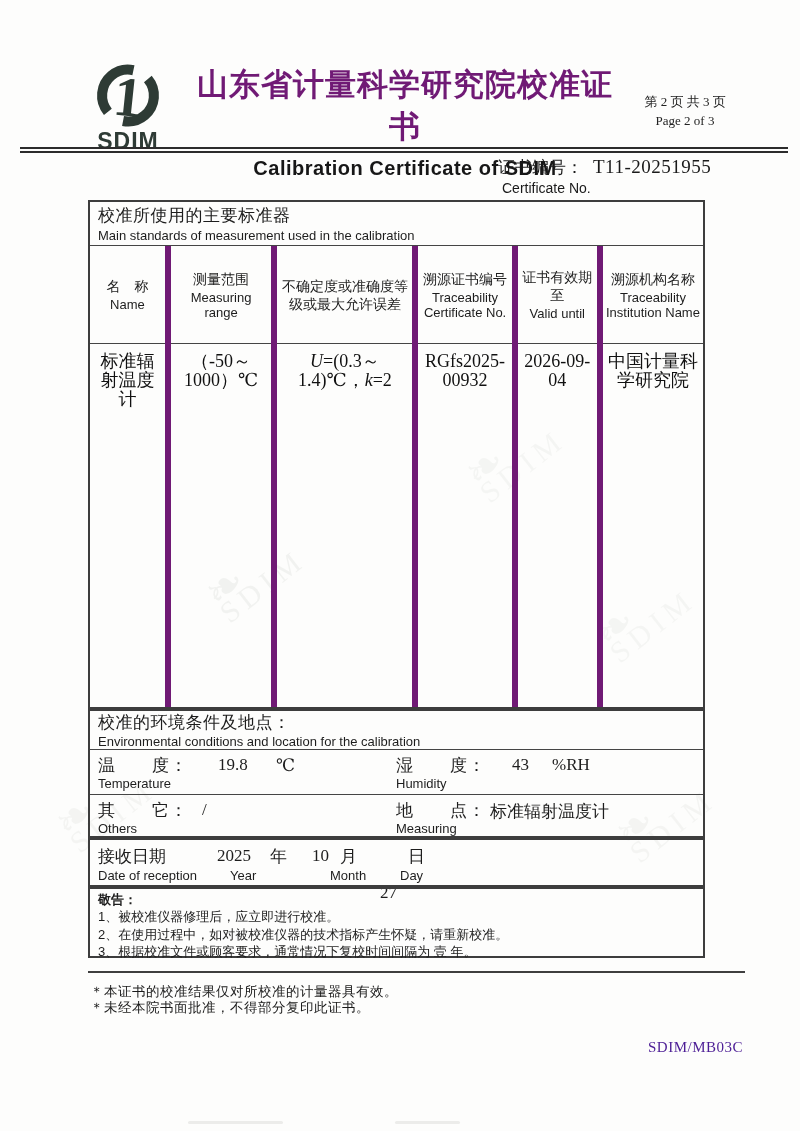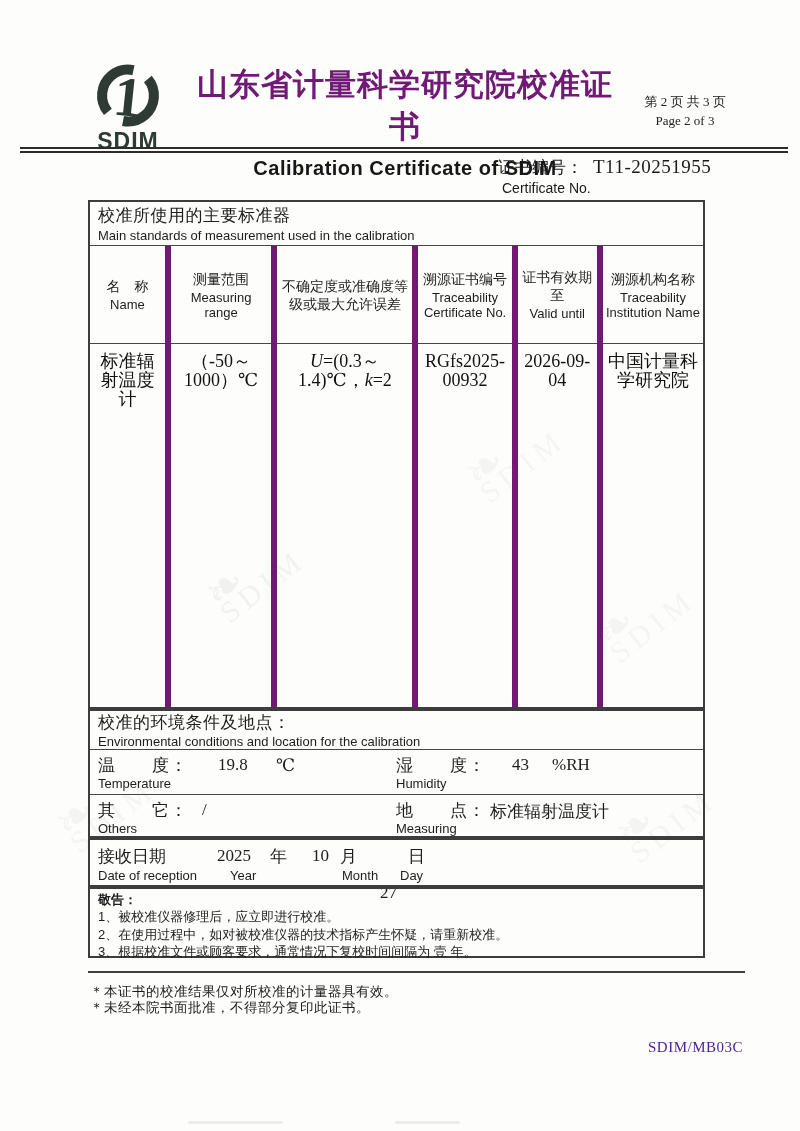--- a/index.html
+++ b/index.html
@@ -186,21 +186,21 @@
 <div class="abs box recbox">
   <span class="zh sans" style="left:8px;">接收日期</span>
   <span class="val serif" style="left:127px;">2025</span>
   <span class="zh sans" style="left:180px;">年</span>
   <span class="val serif" style="left:222px;">10</span>
   <span class="zh sans" style="left:250px;">月</span>
   <span class="val serif" style="left:290px;margin-top:37px;">27</span>
   <span class="zh sans" style="left:318px;">日</span>
   <span class="en sans" style="left:8px;">Date of reception</span>
   <span class="en sans" style="left:140px;">Year</span>
-  <span class="en sans" style="left:252px;">Month</span>
+  <span class="en sans" style="left:240px;">Month</span>
   <span class="en sans" style="left:310px;">Day</span>
 </div>
 
 <div class="abs box noticebox">
   <div class="nt sans">敬告：</div>
   <div class="ni sans">1、被校准仪器修理后，应立即进行校准。</div>
   <div class="ni sans">2、在使用过程中，如对被校准仪器的技术指标产生怀疑，请重新校准。</div>
   <div class="ni sans">3、根据校准文件或顾客要求，通常情况下复校时间间隔为  壹  年。</div>
 </div>
 

